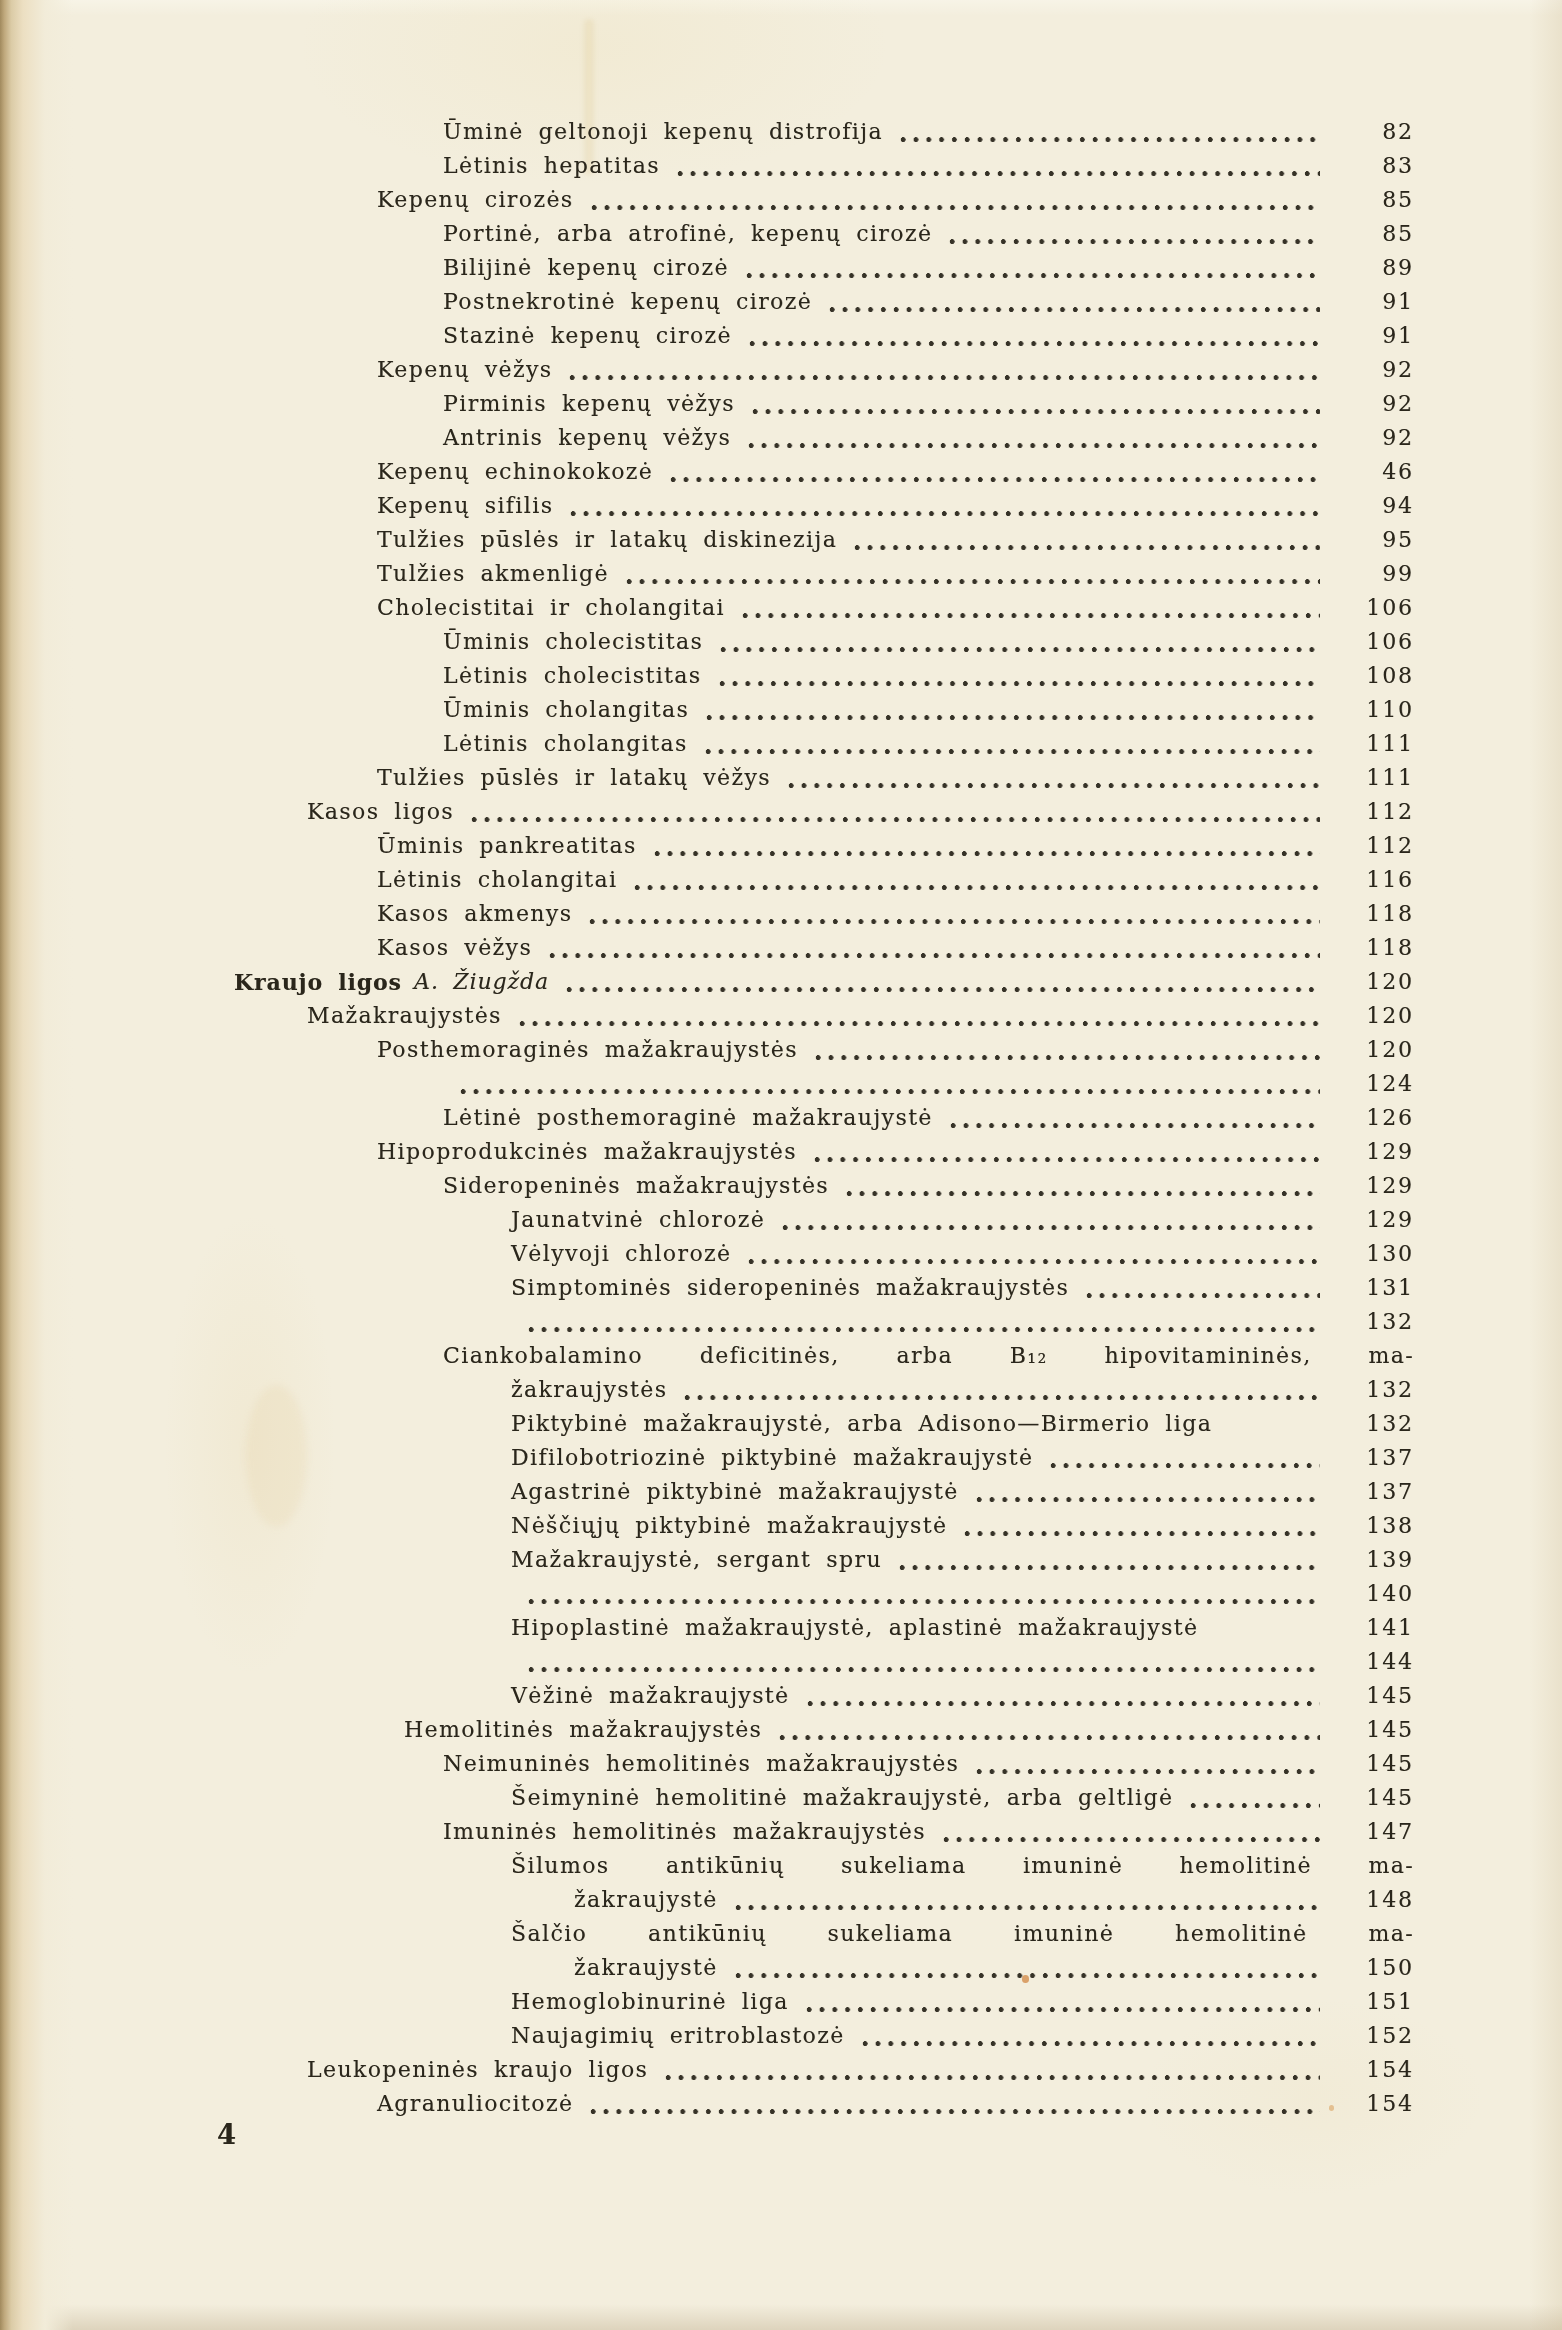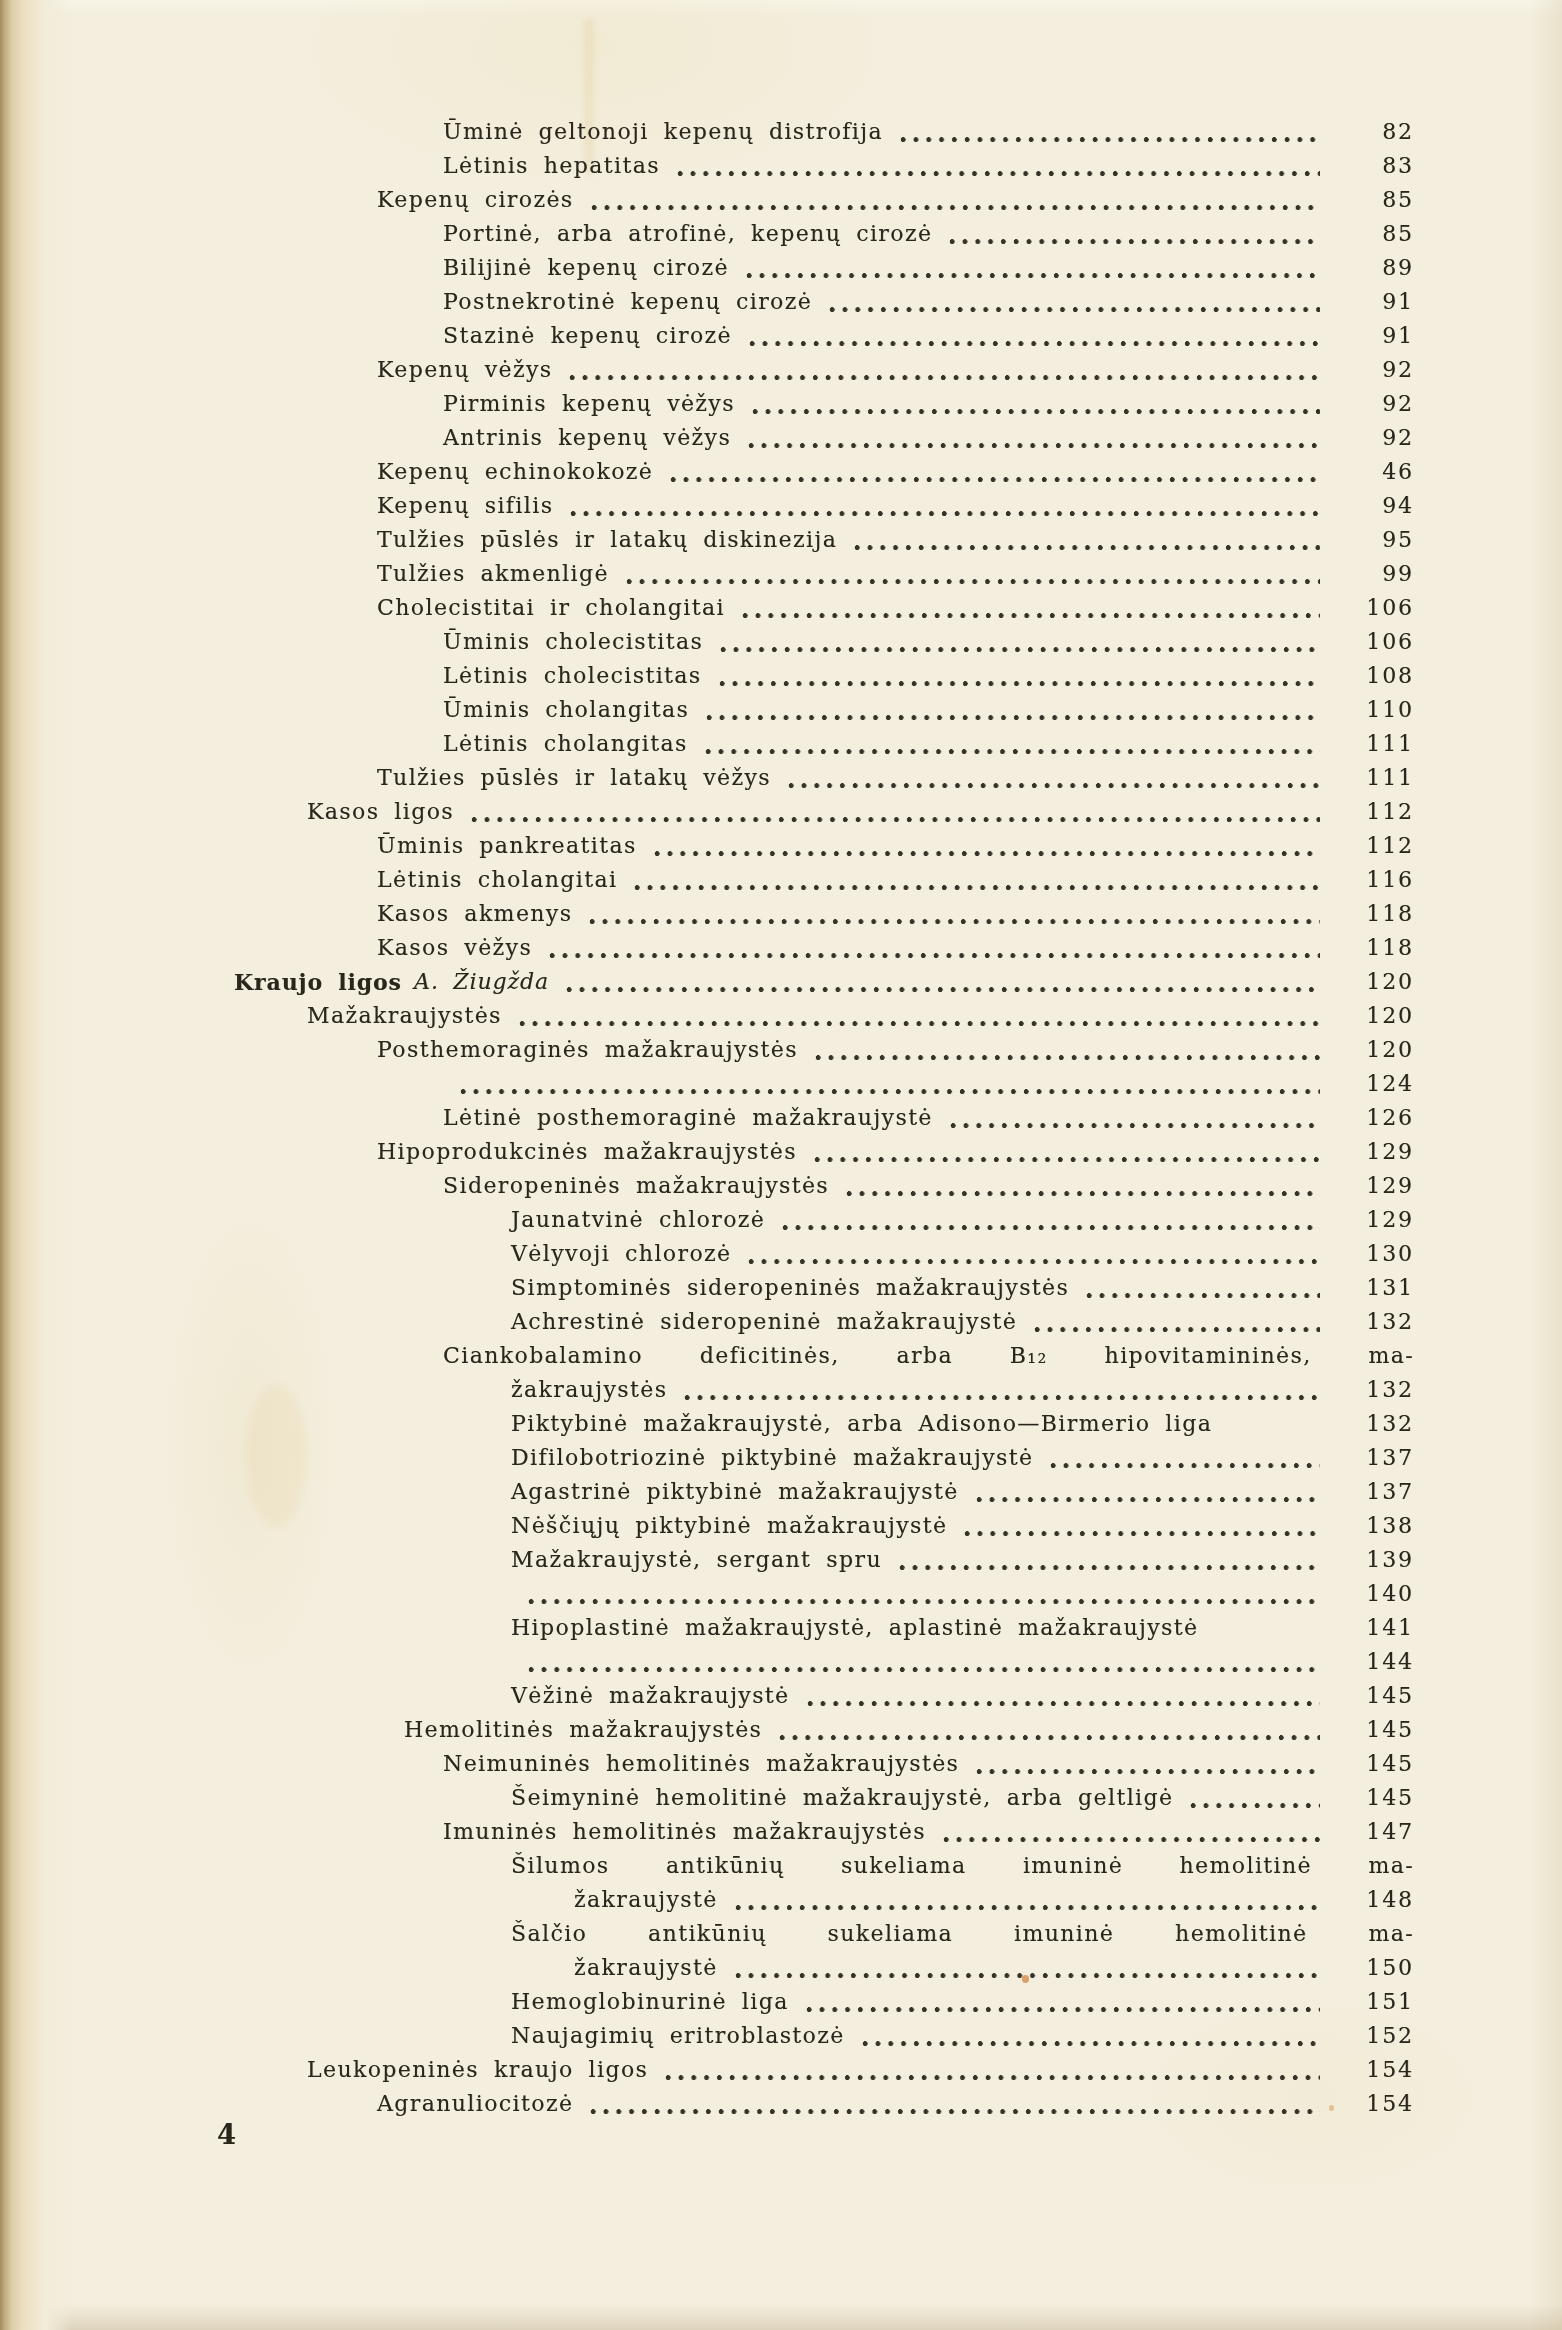--- a/index.html
+++ b/index.html
@@ -315,21 +315,20 @@
     <span class="leader"></span>
     <span class="pg">130</span>
   </li>
       <li class="row lvl-4">
     <span class="txt">Simptominės sideropeninės mažakraujystės</span>
 
     <span class="leader"></span>
     <span class="pg">131</span>
   </li>
       <li class="row lvl-4">
-    <span class="txt">Achrestinė sideropeninė mažakraujystė</span>
 
     <span class="leader"></span>
     <span class="pg">132</span>
   </li>
       <li class="row lvl-3 stretch noleader">
     <span class="txt">Ciankobalamino deficitinės, arba B₁₂ hipovitamininės, ma-</span>
 
   </li>
       <li class="row lvl-4">
     <span class="txt">žakraujystės</span>

